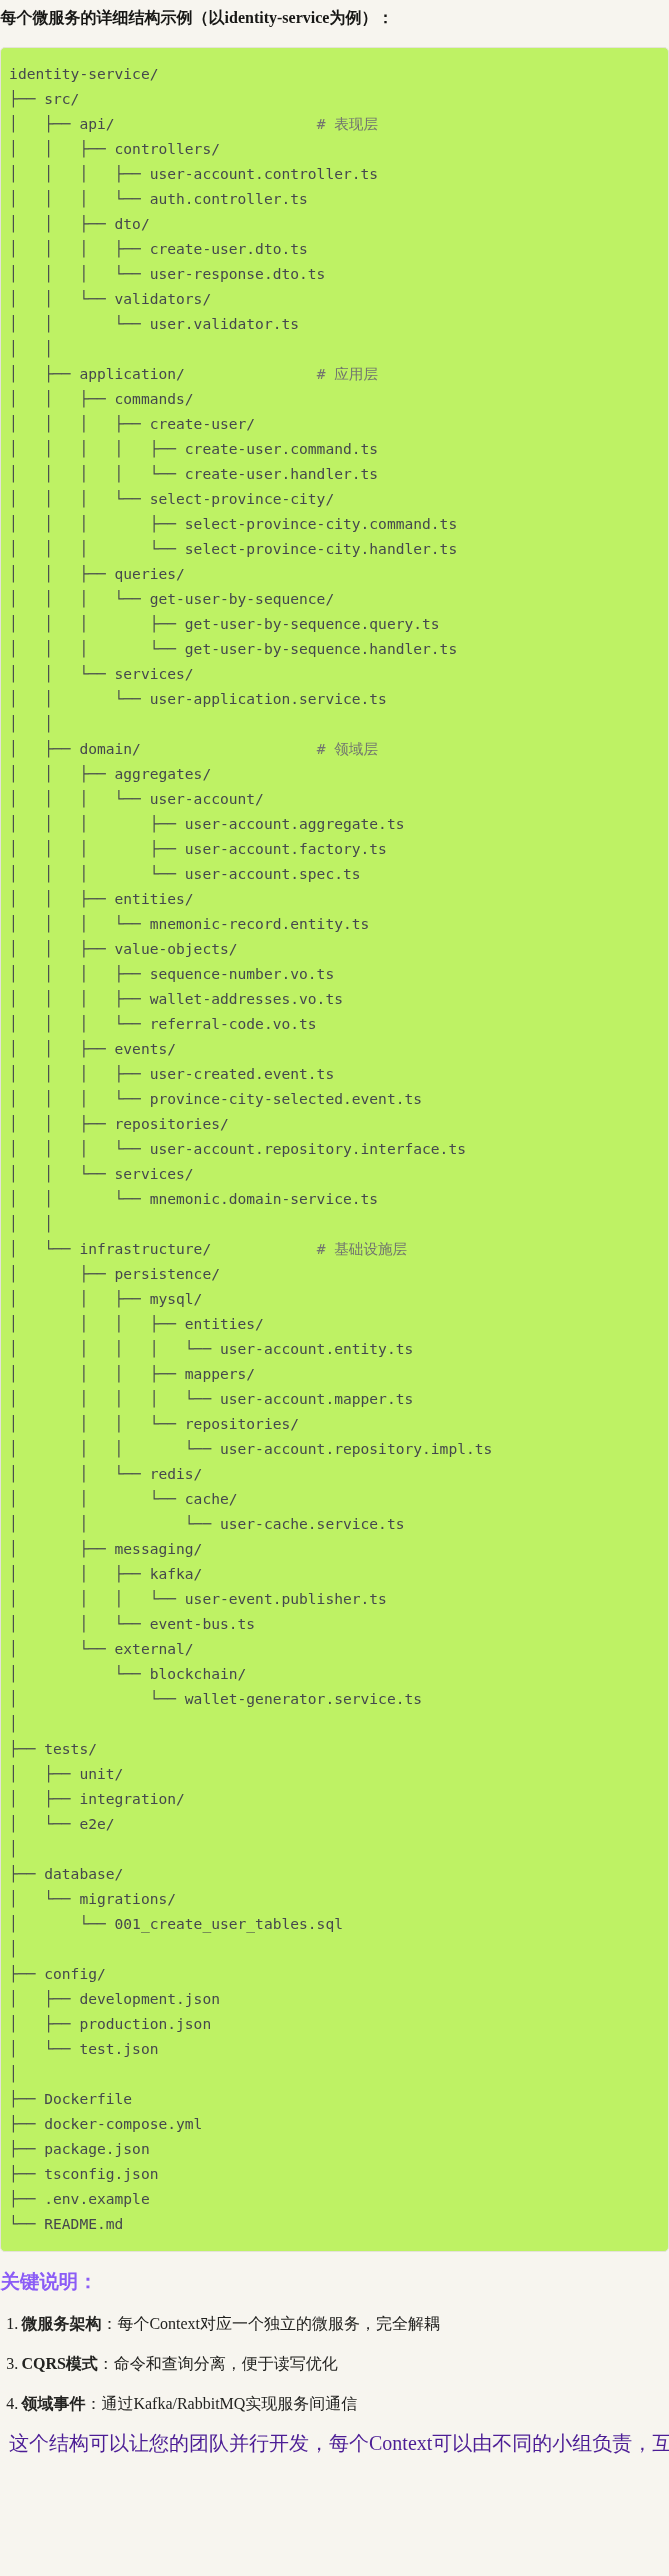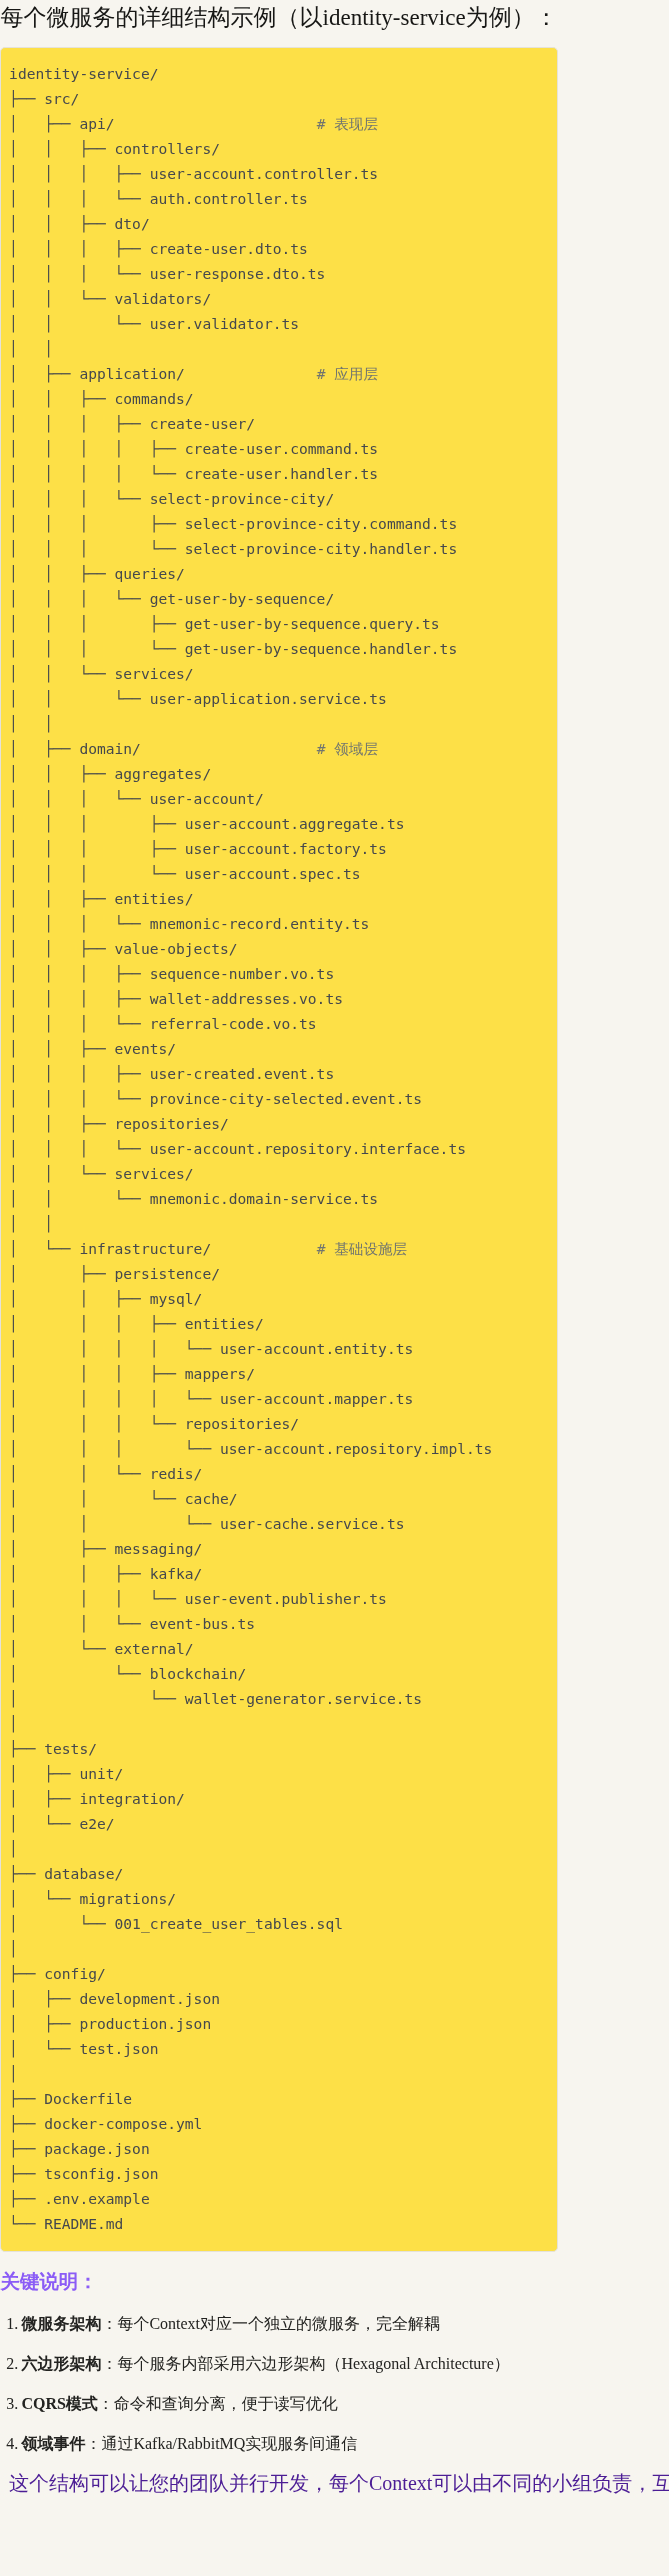--- a/index.html
+++ b/index.html
@@ -11,36 +11,36 @@
   body {
     min-height: 2576px;
     font-family: "Liberation Serif", serif;
     color: #1e1e1c;
     box-sizing: border-box;
     padding: 0 0 7.5px 0;
   }
 
   .page-title {
     margin: 4.4px 0 0 0.6px;
-    font-size: 23px;
+    font-size: 16px;
     line-height: 27.5px;
-    font-weight: 400;
+    font-weight: 700;
     color: #171715;
     font-family: "Liberation Serif", serif;
     white-space: nowrap;
   }
 
   .code-block {
     margin-top: 15.6px;
-    background: #fde047;
+    background: #bef264;
     border: 0.6px solid #e5e2da;
     border-radius: 5px;
     overflow: hidden;
     box-sizing: border-box;
-    width: 558px;
+    width: 669px;
   }
   .code-block pre {
     margin: 0;
     padding: 13px 6.3px 14.4px 8.1px;
     font-family: "DejaVu Sans Mono", "Liberation Mono", monospace;
     font-size: 14.6px;
     color: #45484d;
   }
   .tree-line {
     height: 25px;
@@ -92,19 +92,18 @@
 <h2 class="page-title">每个微服务的详细结构示例（以identity-service为例）：</h2>
 
 <div class="code-block">
   <pre><div class="tree-line">identity-service/</div><div class="tree-line">├── src/</div><div class="tree-line">│   ├── api/                       <span class="tree-comment"># 表现层</span></div><div class="tree-line">│   │   ├── controllers/</div><div class="tree-line">│   │   │   ├── user-account.controller.ts</div><div class="tree-line">│   │   │   └── auth.controller.ts</div><div class="tree-line">│   │   ├── dto/</div><div class="tree-line">│   │   │   ├── create-user.dto.ts</div><div class="tree-line">│   │   │   └── user-response.dto.ts</div><div class="tree-line">│   │   └── validators/</div><div class="tree-line">│   │       └── user.validator.ts</div><div class="tree-line">│   │</div><div class="tree-line">│   ├── application/               <span class="tree-comment"># 应用层</span></div><div class="tree-line">│   │   ├── commands/</div><div class="tree-line">│   │   │   ├── create-user/</div><div class="tree-line">│   │   │   │   ├── create-user.command.ts</div><div class="tree-line">│   │   │   │   └── create-user.handler.ts</div><div class="tree-line">│   │   │   └── select-province-city/</div><div class="tree-line">│   │   │       ├── select-province-city.command.ts</div><div class="tree-line">│   │   │       └── select-province-city.handler.ts</div><div class="tree-line">│   │   ├── queries/</div><div class="tree-line">│   │   │   └── get-user-by-sequence/</div><div class="tree-line">│   │   │       ├── get-user-by-sequence.query.ts</div><div class="tree-line">│   │   │       └── get-user-by-sequence.handler.ts</div><div class="tree-line">│   │   └── services/</div><div class="tree-line">│   │       └── user-application.service.ts</div><div class="tree-line">│   │</div><div class="tree-line">│   ├── domain/                    <span class="tree-comment"># 领域层</span></div><div class="tree-line">│   │   ├── aggregates/</div><div class="tree-line">│   │   │   └── user-account/</div><div class="tree-line">│   │   │       ├── user-account.aggregate.ts</div><div class="tree-line">│   │   │       ├── user-account.factory.ts</div><div class="tree-line">│   │   │       └── user-account.spec.ts</div><div class="tree-line">│   │   ├── entities/</div><div class="tree-line">│   │   │   └── mnemonic-record.entity.ts</div><div class="tree-line">│   │   ├── value-objects/</div><div class="tree-line">│   │   │   ├── sequence-number.vo.ts</div><div class="tree-line">│   │   │   ├── wallet-addresses.vo.ts</div><div class="tree-line">│   │   │   └── referral-code.vo.ts</div><div class="tree-line">│   │   ├── events/</div><div class="tree-line">│   │   │   ├── user-created.event.ts</div><div class="tree-line">│   │   │   └── province-city-selected.event.ts</div><div class="tree-line">│   │   ├── repositories/</div><div class="tree-line">│   │   │   └── user-account.repository.interface.ts</div><div class="tree-line">│   │   └── services/</div><div class="tree-line">│   │       └── mnemonic.domain-service.ts</div><div class="tree-line">│   │</div><div class="tree-line">│   └── infrastructure/            <span class="tree-comment"># 基础设施层</span></div><div class="tree-line">│       ├── persistence/</div><div class="tree-line">│       │   ├── mysql/</div><div class="tree-line">│       │   │   ├── entities/</div><div class="tree-line">│       │   │   │   └── user-account.entity.ts</div><div class="tree-line">│       │   │   ├── mappers/</div><div class="tree-line">│       │   │   │   └── user-account.mapper.ts</div><div class="tree-line">│       │   │   └── repositories/</div><div class="tree-line">│       │   │       └── user-account.repository.impl.ts</div><div class="tree-line">│       │   └── redis/</div><div class="tree-line">│       │       └── cache/</div><div class="tree-line">│       │           └── user-cache.service.ts</div><div class="tree-line">│       ├── messaging/</div><div class="tree-line">│       │   ├── kafka/</div><div class="tree-line">│       │   │   └── user-event.publisher.ts</div><div class="tree-line">│       │   └── event-bus.ts</div><div class="tree-line">│       └── external/</div><div class="tree-line">│           └── blockchain/</div><div class="tree-line">│               └── wallet-generator.service.ts</div><div class="tree-line">│</div><div class="tree-line">├── tests/</div><div class="tree-line">│   ├── unit/</div><div class="tree-line">│   ├── integration/</div><div class="tree-line">│   └── e2e/</div><div class="tree-line">│</div><div class="tree-line">├── database/</div><div class="tree-line">│   └── migrations/</div><div class="tree-line">│       └── 001_create_user_tables.sql</div><div class="tree-line">│</div><div class="tree-line">├── config/</div><div class="tree-line">│   ├── development.json</div><div class="tree-line">│   ├── production.json</div><div class="tree-line">│   └── test.json</div><div class="tree-line">│</div><div class="tree-line">├── Dockerfile</div><div class="tree-line">├── docker-compose.yml</div><div class="tree-line">├── package.json</div><div class="tree-line">├── tsconfig.json</div><div class="tree-line">├── .env.example</div><div class="tree-line">└── README.md</div></pre>
 </div>
 
 <h3 class="notes-heading">关键说明：</h3>
 
 <ol class="notes-list">
     <li class="note-item"><span class="note-number">1.</span><span class="note-label">微服务架构</span><span>：每个Context对应一个独立的微服务，完全解耦</span></li>
-    <li class="note-item"><span class="note-number">2.</span><span class="note-label">六边形架构</span><span>：每个服务内部采用六边形架构（Hexagonal Architecture）</span></li>
     <li class="note-item"><span class="note-number">3.</span><span class="note-label">CQRS模式</span><span>：命令和查询分离，便于读写优化</span></li>
     <li class="note-item"><span class="note-number">4.</span><span class="note-label">领域事件</span><span>：通过Kafka/RabbitMQ实现服务间通信</span></li>
   </ol>
 
 <p class="closing-paragraph">这个结构可以让您的团队并行开发，每个Context可以由不同的小组负责，互不干扰。</p>
 
 
 </body></html>

